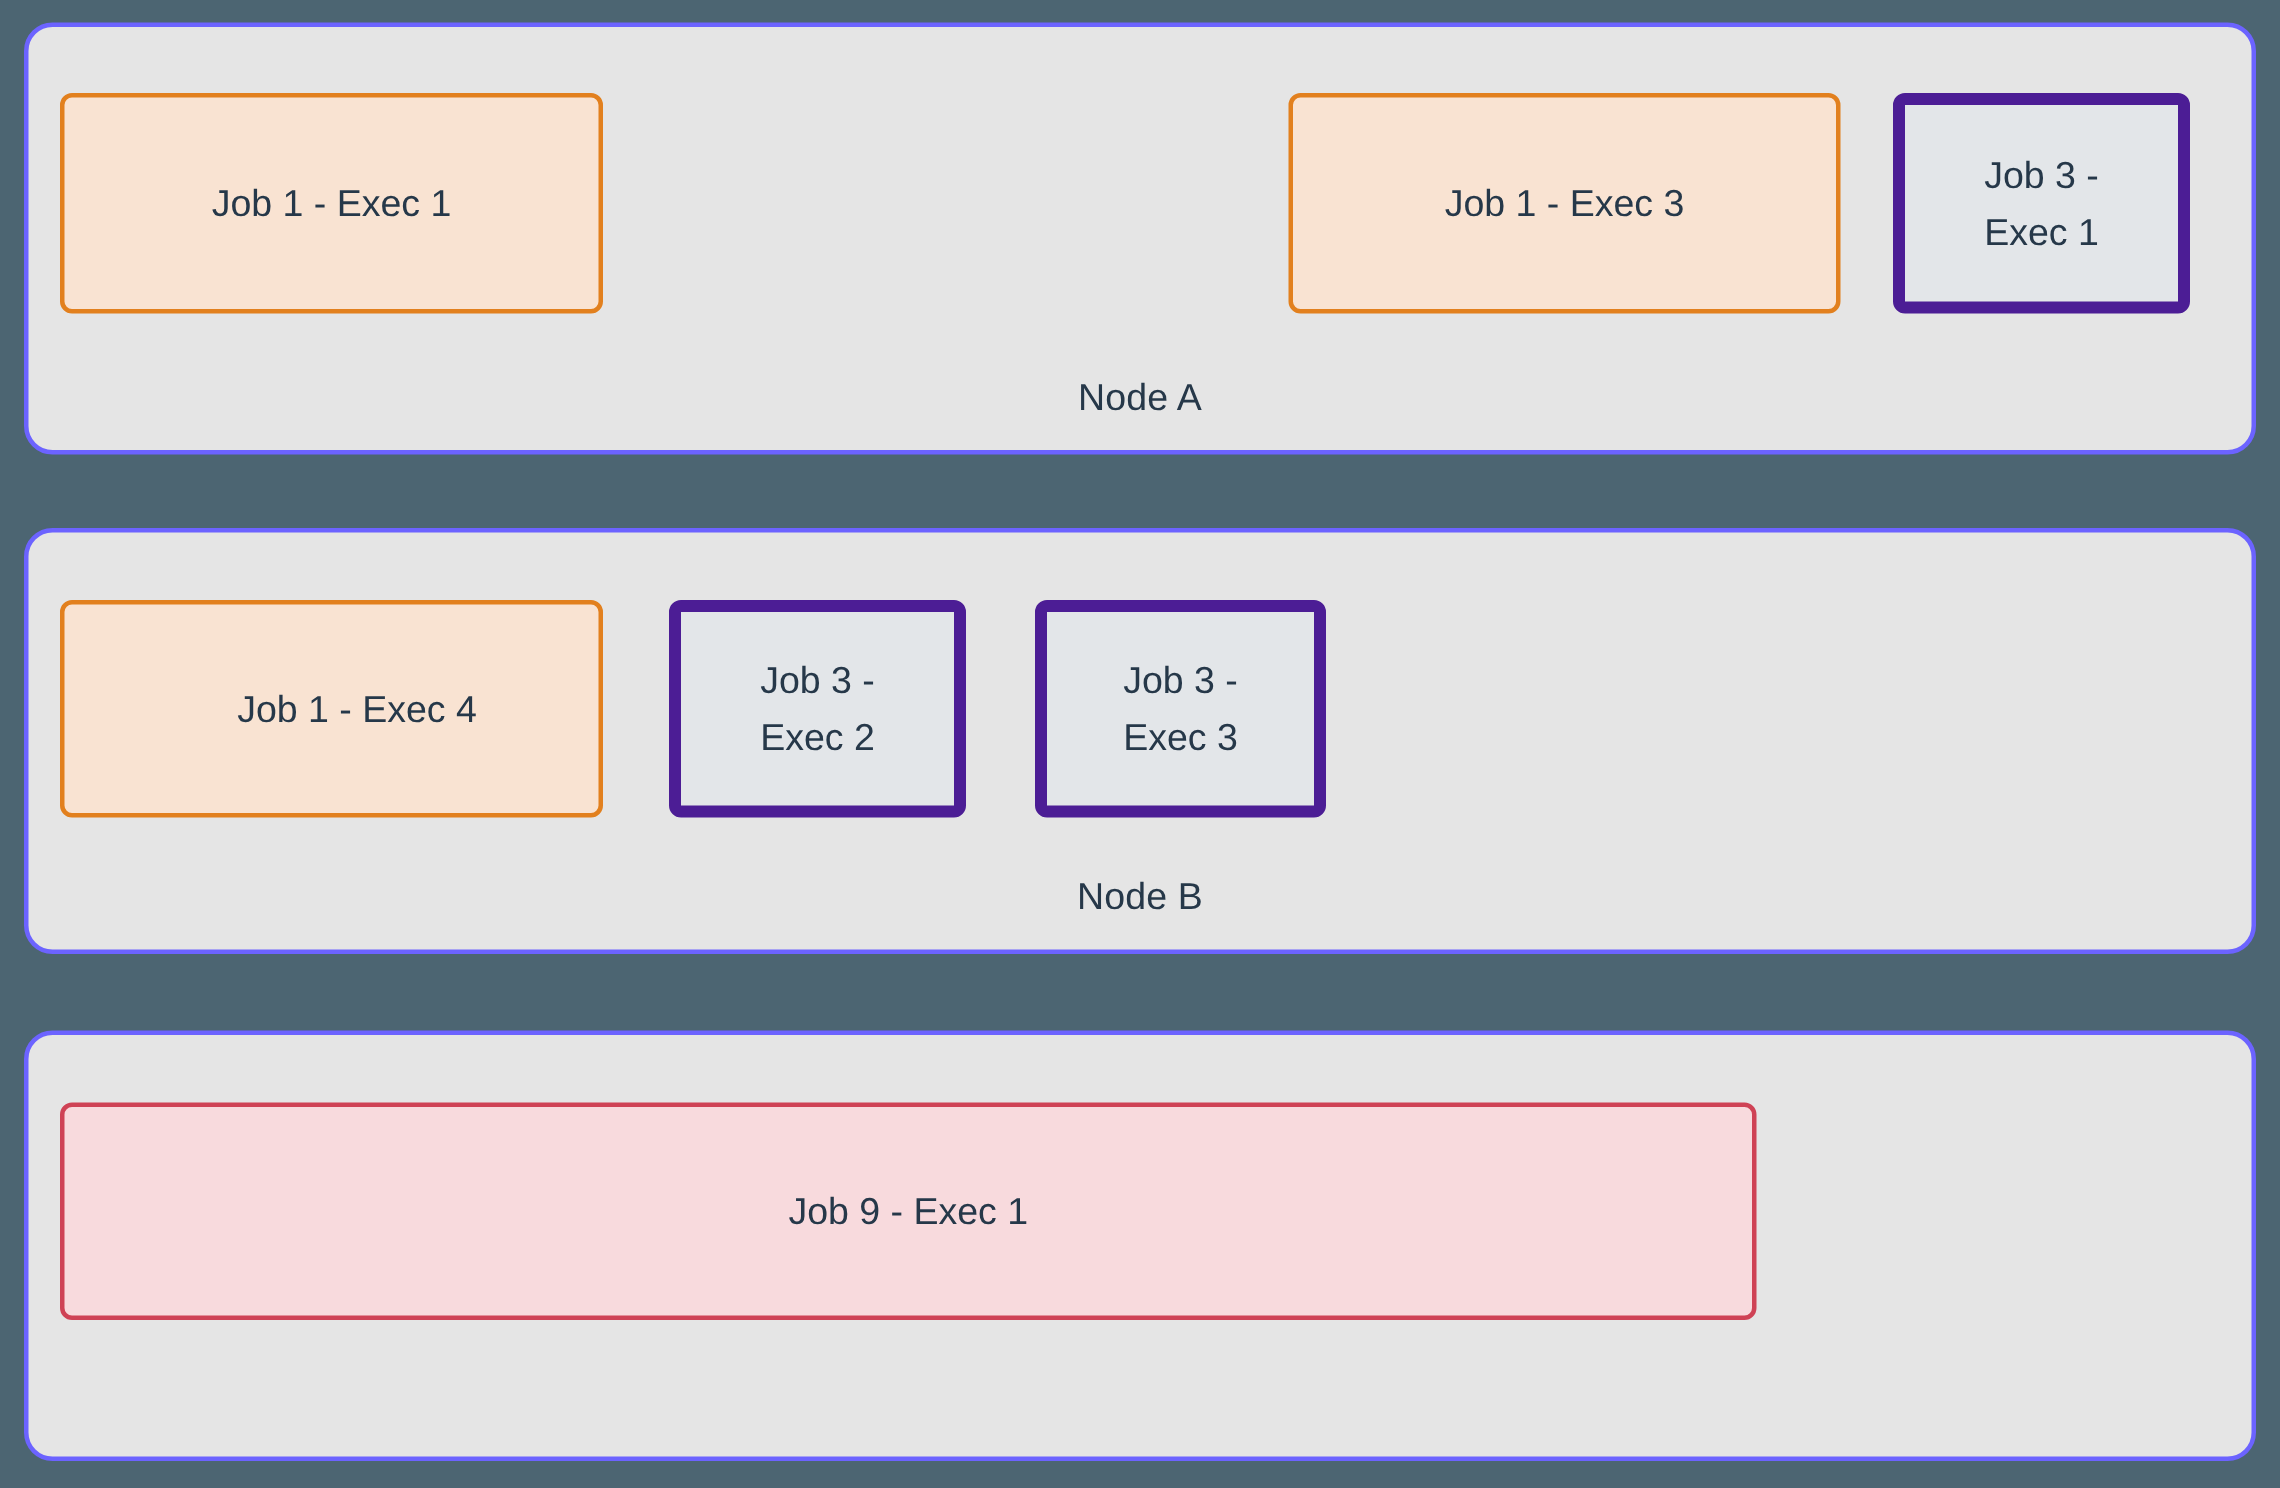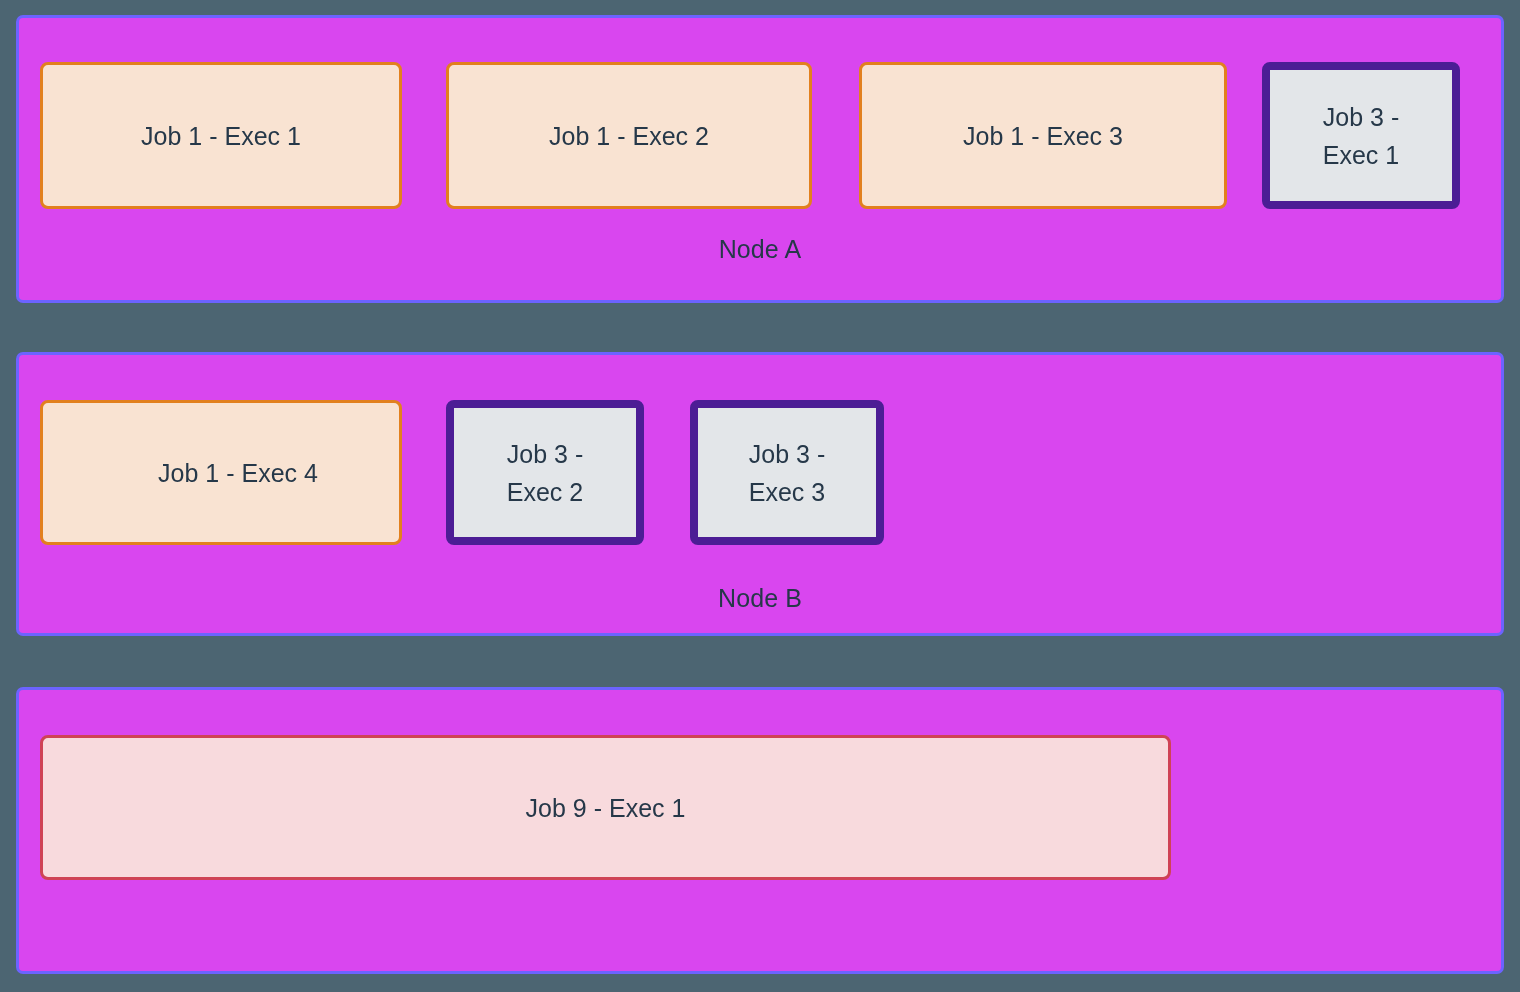--- a/index.html
+++ b/index.html
@@ -21,23 +21,23 @@
     position: absolute;
     left: 0;
     top: 0;
     width: 1520px;
     height: 992px;
   }
 
   
   .node {
     position: absolute;
-    background: #d946ef;
+    background: #e5e5e5;
     border: 3px solid #6c63ff;
-    border-radius: 7px;
+    border-radius: 19px;
   }
 
   .node-label {
     position: absolute;
     left: 0;
     right: 0;
     text-align: center;
     color: #263849;
     font-size: 25px;
     line-height: 30px;
@@ -84,34 +84,31 @@
 <body>
 
 <div id="diagram">
 
   <div class="node" style="left:16px; top:15px; width:1488px; height:288px;">
 
     <div class="exec orange" style="left:21px; top:44px; width:362px; height:147px;">
       <span class="exec-label">Job 1 - Exec 1</span>
     </div>
 
-    <div class="exec orange" style="left:427px; top:44px; width:366px; height:147px;">
-      <span class="exec-label">Job 1 - Exec 2</span>
-    </div>
 
     <div class="exec orange" style="left:840px; top:44px; width:368px; height:147px;">
       <span class="exec-label">Job 1 - Exec 3</span>
     </div>
 
     <div class="exec gray" style="left:1243px; top:44px; width:198px; height:147px;">
       <span class="exec-label">Job  3 -
 Exec 1</span>
     </div>
 
-    <div class="node-label" style="top:216px;text-align:center;">Node A</div>
+    <div class="node-label" style="top:232px;text-align:center;">Node A</div>
   </div>
 
   <div class="node" style="left:16px; top:352px; width:1488px; height:284px;">
 
     <div class="exec orange" style="left:21px; top:45px; width:362px; height:145px;padding-left:40px;">
       <span class="exec-label">Job 1 - Exec 4</span>
     </div>
 
     <div class="exec gray" style="left:427px; top:45px; width:198px; height:145px;">
       <span class="exec-label">Job 3 -

